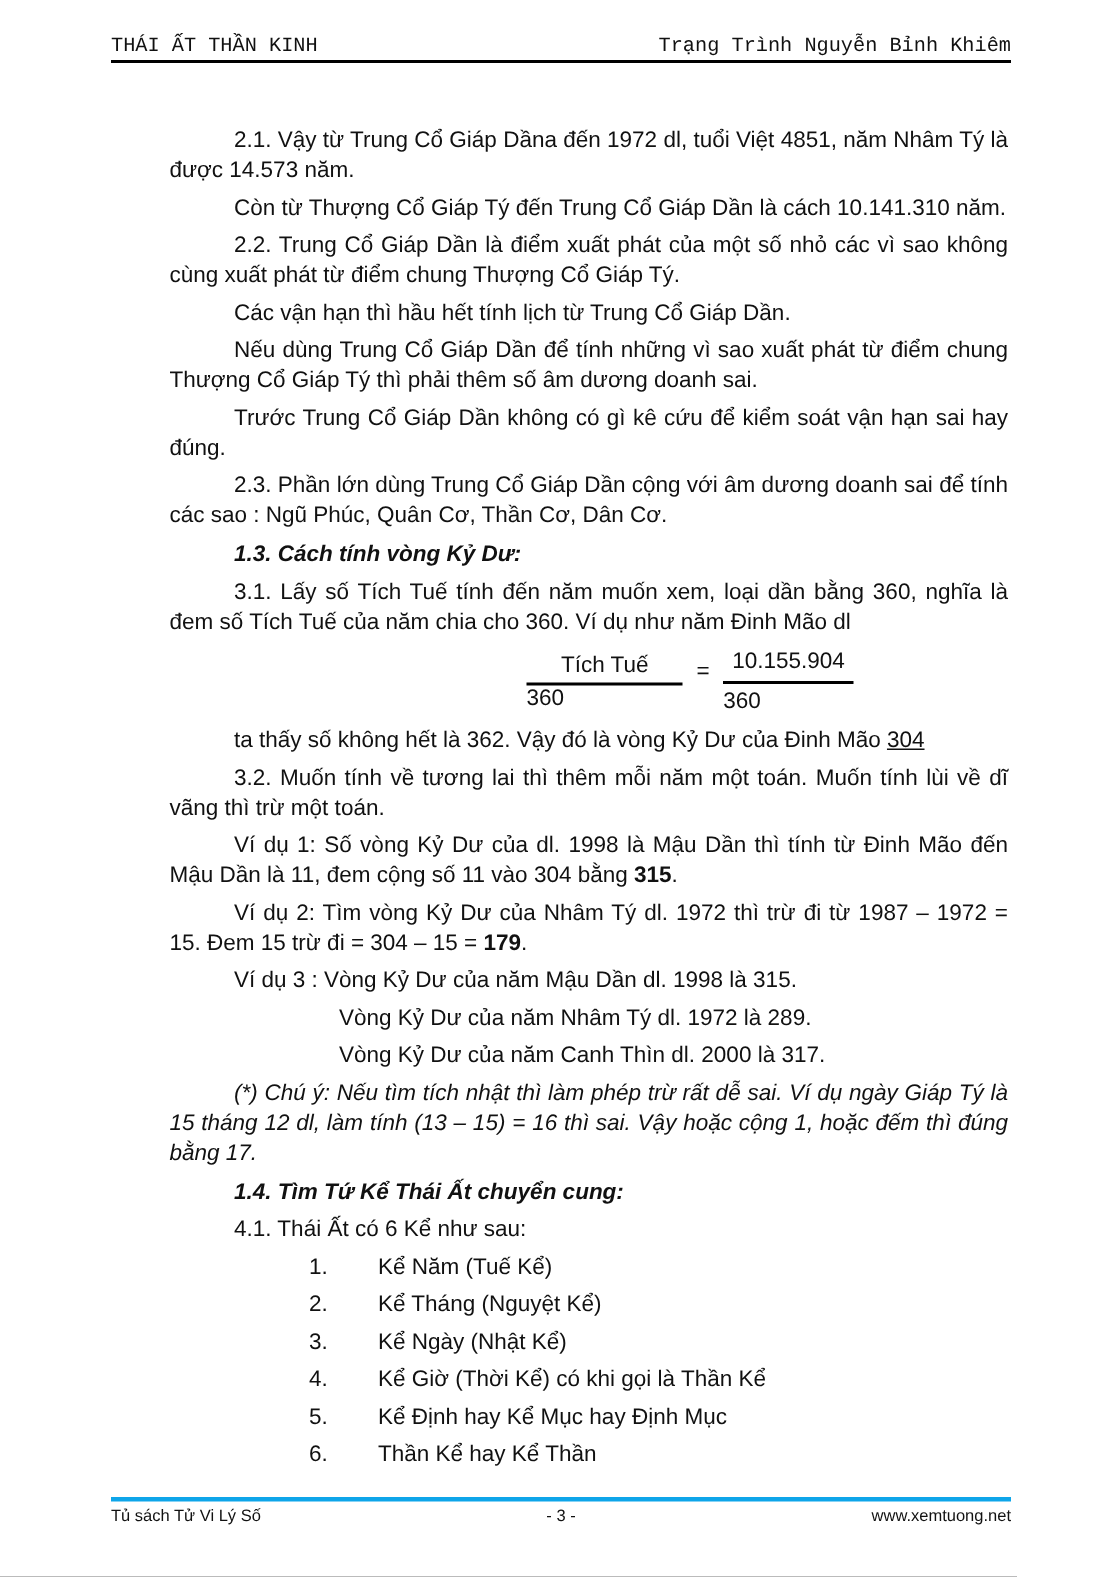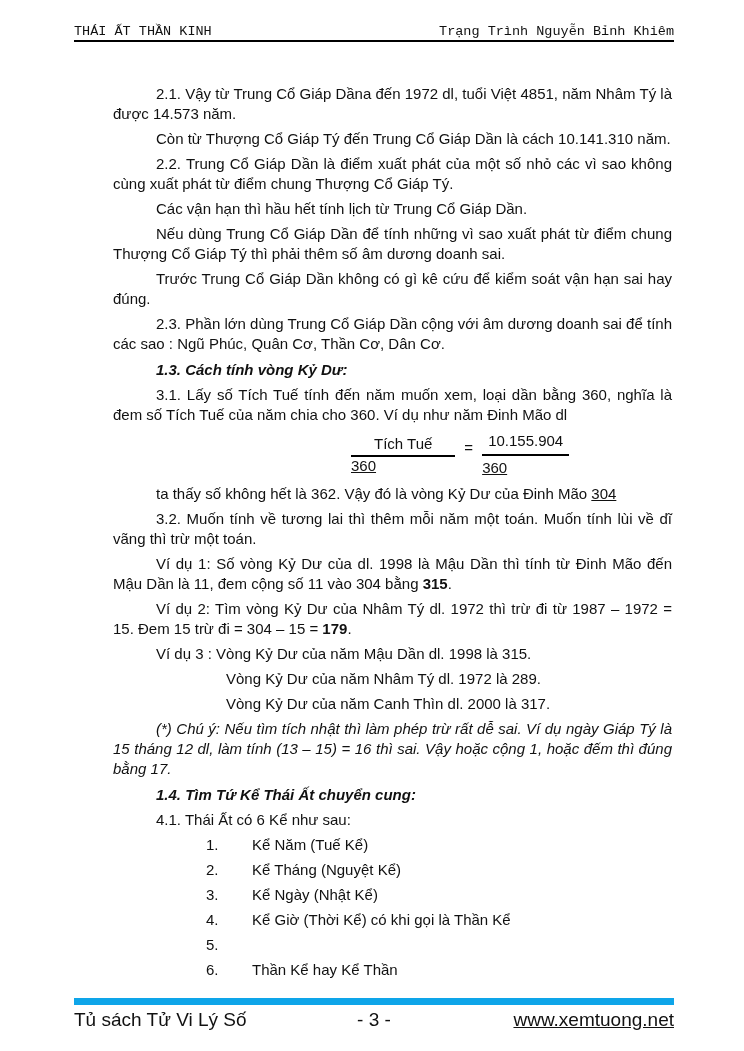--- a/index.html
+++ b/index.html
@@ -49,42 +49,42 @@
   .formula {
     display: flex;
     align-items: center;
     width: fit-content;
     margin: 6px 0 6px 238px;
     text-align: center;
   }
   .frac { display: inline-block; text-align: left; }
   .frac .num { padding: 0 23px 3px 23px; border-bottom: 2px solid #000; }
   .frac .num.tight { padding: 0 6px 3px 6px; }
-  .frac .den { padding-top: 2px; text-decoration: underline; }
+  .frac .den { padding-top: 2px; }
   .eq { margin: 0 9px; padding-bottom: 14px; }
   
   .klist { margin: 2px 0 0 93px; }
   .klist-row { display: flex; margin-bottom: 5px; text-align: left; }
   .klist-num { width: 46px; flex: 0 0 46px; }
   
   .b { font-weight: bold; }
   .u { text-decoration: underline; }
   
   .ftr {
     position: absolute;
     left: 74px; right: 70px; top: 998px;
-    border-top: 7px solid #0ea5e9;
+    border-top: 3px solid #0ea5e9;
     padding-top: 4px;
     display: flex;
-    font-size: 19px;
+    font-size: 11px;
   }
   .ftr .cell { flex: 1; }
   .ftr .c { text-align: center; }
   .ftr .r { text-align: right; }
-  .ftr a { color: #111; text-decoration: underline; cursor: pointer; }
+  .ftr a { color: #111; cursor: pointer; }
 </style>
 </head>
 <body>
 
 <div class="page">
 
   <div class="hdr">
     <span>THÁI ẤT THẦN KINH</span>
     <span>Trạng Trình Nguyễn Bỉnh Khiêm</span>
   </div>
@@ -145,20 +145,21 @@
       <div class="klist-row">
         <span class="klist-num">3.</span>
         <span>Kể Ngày (Nhật Kể)</span>
       </div>
       <div class="klist-row">
         <span class="klist-num">4.</span>
         <span>Kể Giờ (Thời Kể) có khi gọi là Thần Kể</span>
       </div>
       <div class="klist-row">
         <span class="klist-num">5.</span>
+        <span>Kể Định hay Kể Mục hay Định Mục</span>
       </div>
       <div class="klist-row">
         <span class="klist-num">6.</span>
         <span>Thần Kể hay Kể Thần</span>
       </div>
     </div>
 
   </div>
 
   <div class="ftr">

